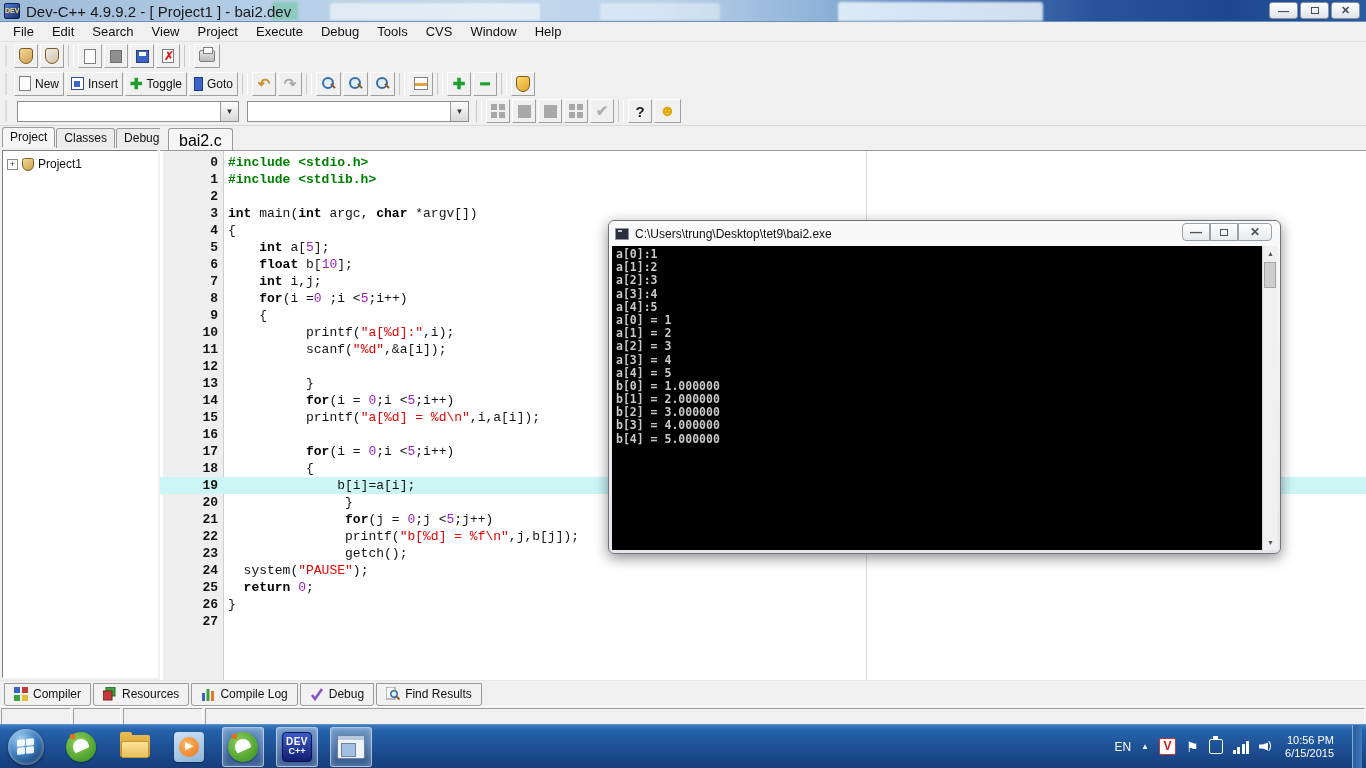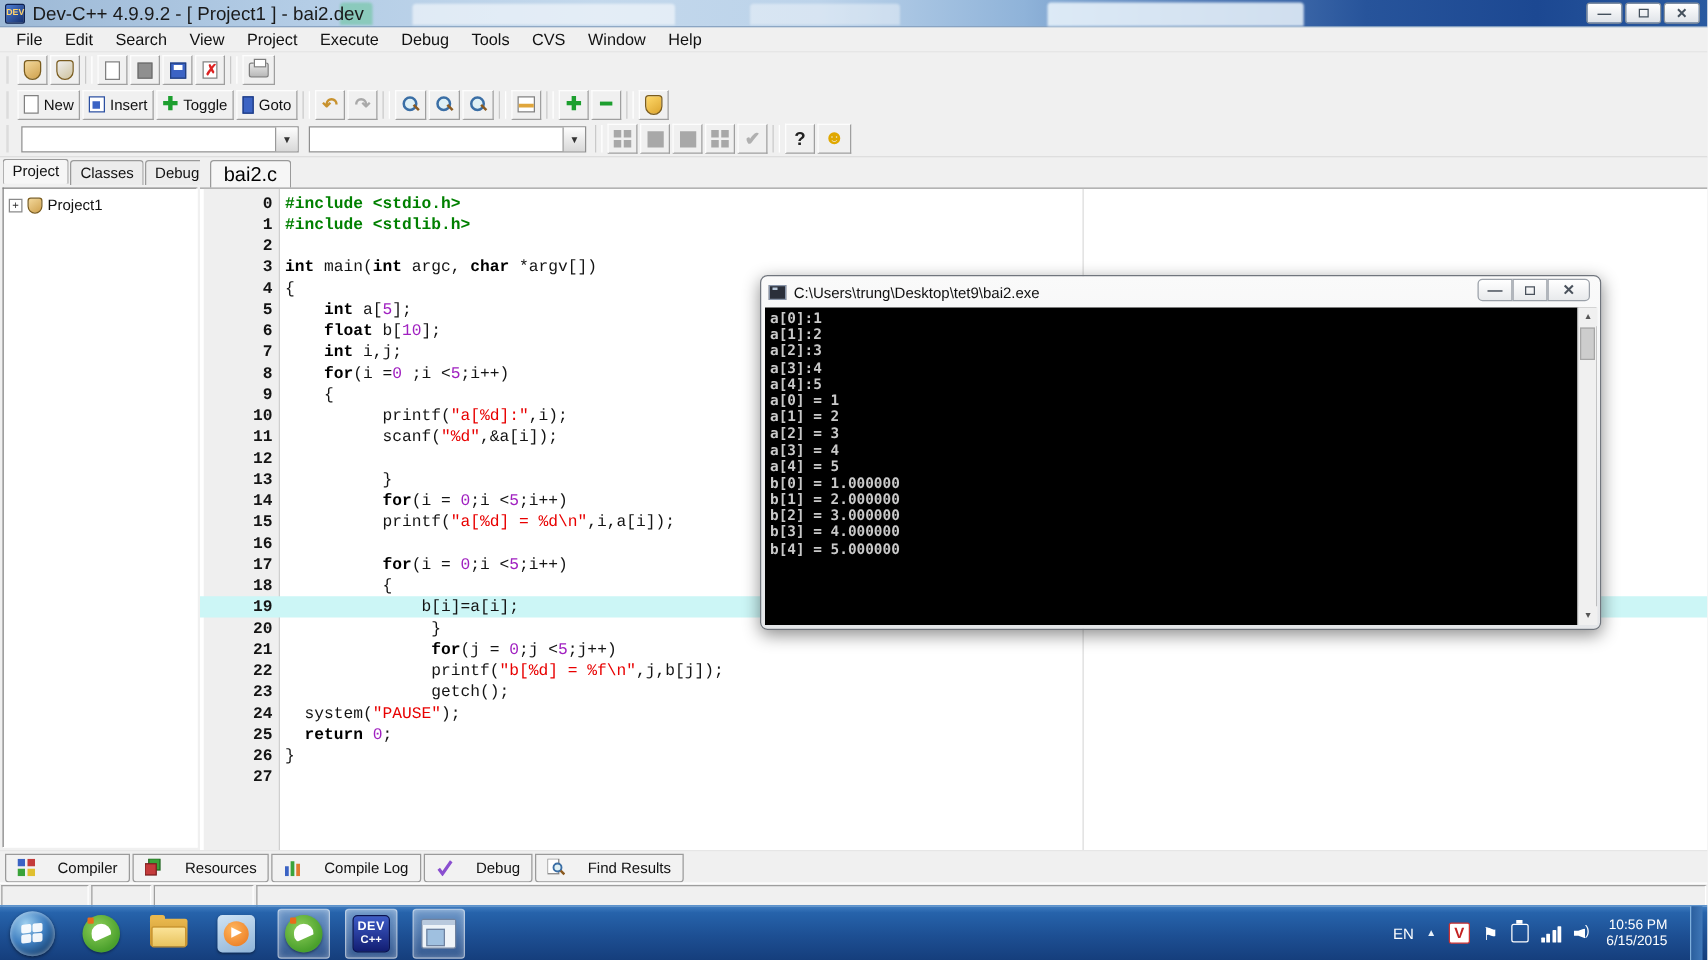--- a/index.html
+++ b/index.html
@@ -86,21 +86,21 @@
   .cline { position:relative; height:17px; line-height:17px; white-space:pre; }
   .cline.hl { background:#ccf6f6; }
   .lnum { position:absolute; left:3px; width:55px; text-align:right; font-weight:bold; color:#141414; }
   .ctext { position:absolute; left:68px; color:#141414; }
   .ctext .kw { font-weight:bold; color:#000; }
   .ctext .inc { color:#008000; font-weight:bold; }
   .ctext .str { color:#e80000; }
   .ctext .num { color:#a020c0; }
 
   
-  #console-win { position:absolute; left:608px; top:220px; width:673px; height:284px; z-index:50;
+  #console-win { position:absolute; left:608px; top:220px; width:673px; height:334px; z-index:50;
     background:linear-gradient(#fafafa,#e4e6e9); border:1px solid #70757d; border-radius:6px;
     box-shadow:0 4px 14px rgba(0,0,0,.45); }
   .con-title { height:25px; display:flex; align-items:center; padding:0 6px; position:relative; }
   .con-icon { width:14px; height:12px; background:#2a2f3a; border:1px solid #8894a8; margin-right:6px; }
   .con-icon:after { content:""; position:absolute; left:9px; top:9px; width:4px; height:2px; background:#bcd; }
   .con-title-text { font-size:12px; color:#111; }
   .con-btns { position:absolute; right:8px; top:2px; display:flex; }
   .con-btn { width:28px; height:18px; background:linear-gradient(#ffffff,#e8eaec); border:1px solid #9aa0a8; display:flex; align-items:center; justify-content:center; color:#4a525c; font-size:12px; font-weight:bold; }
   .con-btn:first-child { border-radius:4px 0 0 4px; }
   .con-btn:last-child { border-radius:0 4px 4px 0; width:34px; }
@@ -109,21 +109,21 @@
   .con-text { position:absolute; left:4px; top:2px; right:18px; font-family:"DejaVu Sans Mono",monospace; font-size:11.5px; font-weight:bold; color:#c9c9c9; }
   .con-line { height:13.2px; line-height:13.2px; white-space:pre; }
   .con-scroll { position:absolute; right:0; top:0; bottom:0; width:15px; background:#f0f0f0; border-left:1px solid #d8d8d8; }
   .con-arrow { position:absolute; left:0; width:15px; height:15px; font-size:7px; color:#555; text-align:center; line-height:15px; background:#f0f0f0; }
   .con-arrow.up { top:0; }
   .con-arrow.down { bottom:0; }
   .con-thumb { position:absolute; left:1px; top:16px; width:12px; height:26px; background:#cdcdcd; border:1px solid #a6a6a6; }
 
   
   #bottom-tabs { position:absolute; left:0; top:680px; width:1366px; height:26px; background:#f0f0f0; display:flex; align-items:flex-start; padding:2px 0 0 4px; border-top:1px solid #e6e6e6; }
-  .btab { display:flex; align-items:center; gap:18px; font-size:12px; color:#111; border:1px solid #9a9a9a; border-radius:0 0 3px 3px; background:#f2f2f2; padding:3px 9px 4px; margin-right:2px; }
+  .btab { display:flex; align-items:center; gap:5px; font-size:12px; color:#111; border:1px solid #9a9a9a; border-radius:0 0 3px 3px; background:#f2f2f2; padding:3px 9px 4px; margin-right:2px; }
   .btab svg { display:block; }
 
   
   #statusbar { position:absolute; left:0; top:706px; width:1366px; height:18px; background:#f0f0f0; border-top:1px solid #fff; display:flex; }
   .seg { height:16px; margin:1px 1px 0 1px; border:1px solid; border-color:#9e9e9e #ffffff #ffffff #9e9e9e; font-size:11px; color:#111; padding:18px 6px; }
   .seg1 { width:70px; text-align:center; }
   .seg2 { width:48px; }
   .seg3 { width:80px; }
   .seg4 { flex:1; }
 

